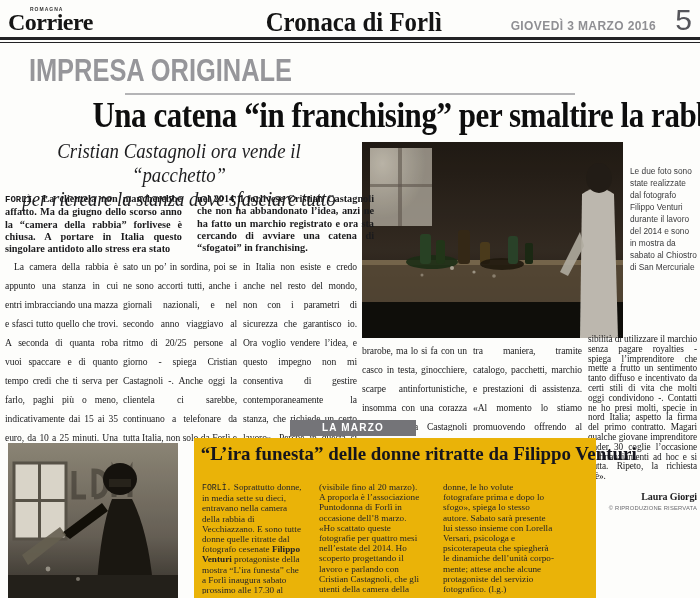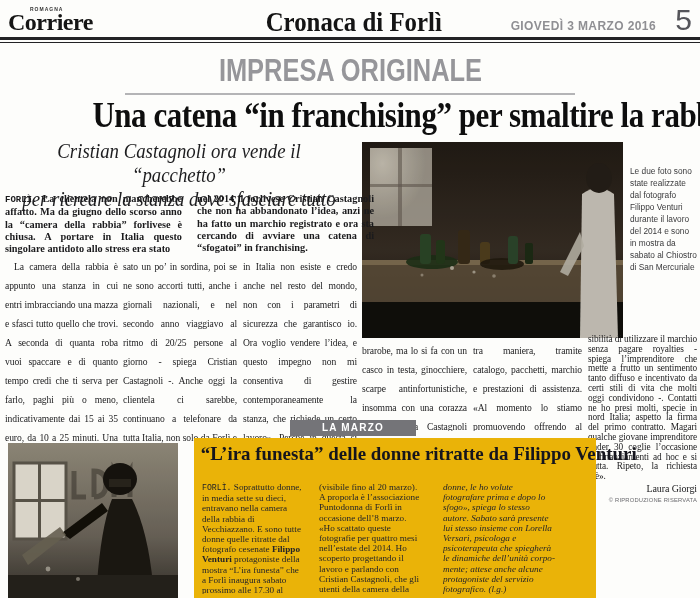--- a/index.html
+++ b/index.html
@@ -12,41 +12,41 @@
               font-size:5px;font-weight:bold;letter-spacing:1px;color:#333;}
   .section-title{left:0;right:0;top:7px;text-align:center;padding-left:7px;}
   .section-title span{display:inline-block;font-weight:bold;font-size:27px;transform:scaleX(.92);
               transform-origin:center;color:#141414;}
   .date{right:44px;top:19px;font-family:"Liberation Sans",sans-serif;font-size:12px;
         font-weight:bold;color:#8f8f93;letter-spacing:.4px;}
   .pagenum{right:8px;top:3px;font-family:"Liberation Sans",sans-serif;font-size:30px;color:#55555a;}
   .rule-thick{left:0;right:0;top:37px;height:2.5px;background:#232325;}
   .rule-thin{left:0;right:0;top:41.5px;height:1px;background:#232325;}
   
-  .kicker{left:0;right:0;top:53px;text-align:center;}
+  .kicker{left:0;right:0;top:53px;text-align:left;}
   .kicker span{display:inline-block;font-family:"Liberation Sans",sans-serif;font-weight:bold;
         font-size:31px;color:#96969a;transform:scaleX(.82);transform-origin:center;}
   .kicker-rule{left:125px;width:450px;top:93px;height:1.5px;background:#b4b4b6;}
   .headline{left:0;right:0;top:94px;text-align:left;padding-left:40px;}
   .headline span{display:inline-block;font-weight:bold;font-size:36px;letter-spacing:-0.5px;
         transform:scaleX(.86);transform-origin:center;color:#0e0e0e;white-space:nowrap;}
   .subhead{left:0;top:139px;width:358px;text-align:center;font-style:italic;color:#1d1d1f;}
   .subhead span{display:block;font-size:20px;line-height:24px;transform:scaleX(.94);transform-origin:center;}
   
   .intro{top:193px;font-weight:bold;font-size:10.3px;line-height:12.3px;text-align:justify;
          overflow:hidden;height:62px;}
   .leadin{font-family:Liberation Mono, monospace;font-size:9px;}
   
   .bodycol{font-size:9.6px;line-height:19px;letter-spacing:-0.1px;text-align:justify;
            overflow:hidden;color:#1b1b1d;}
   .indent{text-indent:9px;}
   .colf{font-size:9.3px;line-height:9.8px;letter-spacing:-0.1px;}
   .colf p{margin:0;text-align:justify;}
   .colf .p2{text-indent:8px;}
-  .byline{text-align:right;font-weight:normal;font-size:10px;margin-top:2px;}
+  .byline{text-align:right;font-weight:bold;font-size:10px;margin-top:10px;}
   .copyright{text-align:right;font-family:"Liberation Sans",sans-serif;font-size:5.8px;
              color:#6a6a6e;margin-top:2px;letter-spacing:.2px;}
   
   .caption{left:630px;top:165px;width:67px;font-family:Liberation Sans, sans-serif;
            font-size:8.3px;line-height:12px;color:#3a3a3c;}
   
   .mostra-label{left:290px;top:420px;width:126px;height:16px;background:#747478;color:#fff;
         font-family:"Liberation Sans",sans-serif;font-weight:bold;font-size:10px;
         letter-spacing:1.2px;text-align:center;line-height:16px;}
   .mostra-box{left:194px;top:438px;width:402px;height:160px;background:#eab308;}
@@ -186,14 +186,14 @@
   <div class="mostra-title">
     <span>“L’ira funesta” delle donne ritratte da Filippo Venturi</span>
   </div>
   <div class="mostra-col" style="left:8px;width:103px;">
     <span class="leadin">FORLÌ.</span>
     <span>Soprattutto donne, in media sette su dieci, entravano nella camera della rabbia di Vecchiazzano. E sono tutte donne quelle ritratte dal fotografo cesenate</span>
     <b>Filippo Venturi</b>
     <span>protagoniste della mostra “L’ira funesta” che a Forlì inaugura sabato prossimo alle 17.30 al Chiostro di San Mercuriale</span>
   </div>
   <div class="mostra-col" style="left:125px;width:104px;">(visibile fino al 20 marzo). A proporla è l’associazione Puntodonna di Forlì in occasione dell’8 marzo. «Ho scattato queste fotografie per quattro mesi nell’estate del 2014. Ho scoperto progettando il lavoro e parlando con Cristian Castagnoli, che gli utenti della camera della rabbia erano soprattutto</div>
-  <div class="mostra-col" style="left:249px;width:112px;font-style:italic;">donne, le ho volute fotografare prima e dopo lo sfogo», spiega lo stesso autore. Sabato sarà presente lui stesso insieme con Lorella Versari, psicologa e psicoterapeuta che spiegherà le dinamiche dell’unità corpo-mente; attese anche alcune protagoniste del servizio fotografico. (l.g.)</div>
+  <div class="mostra-col" style="left:249px;width:112px;">donne, le ho volute fotografare prima e dopo lo sfogo», spiega lo stesso autore. Sabato sarà presente lui stesso insieme con Lorella Versari, psicologa e psicoterapeuta che spiegherà le dinamiche dell’unità corpo-mente; attese anche alcune protagoniste del servizio fotografico. (l.g.)</div>
 </div>
 
 </body></html>

